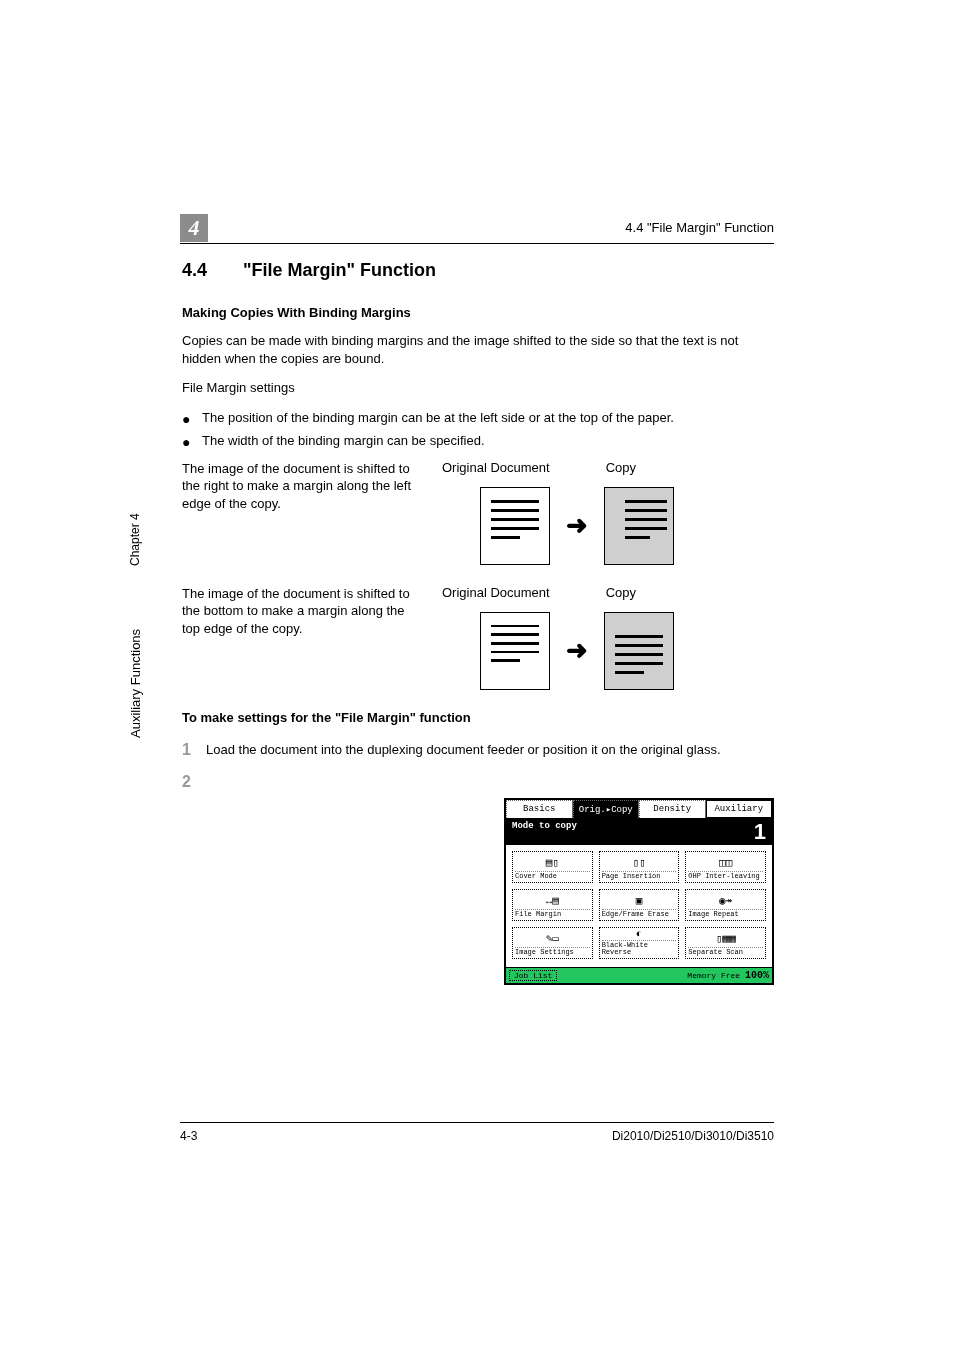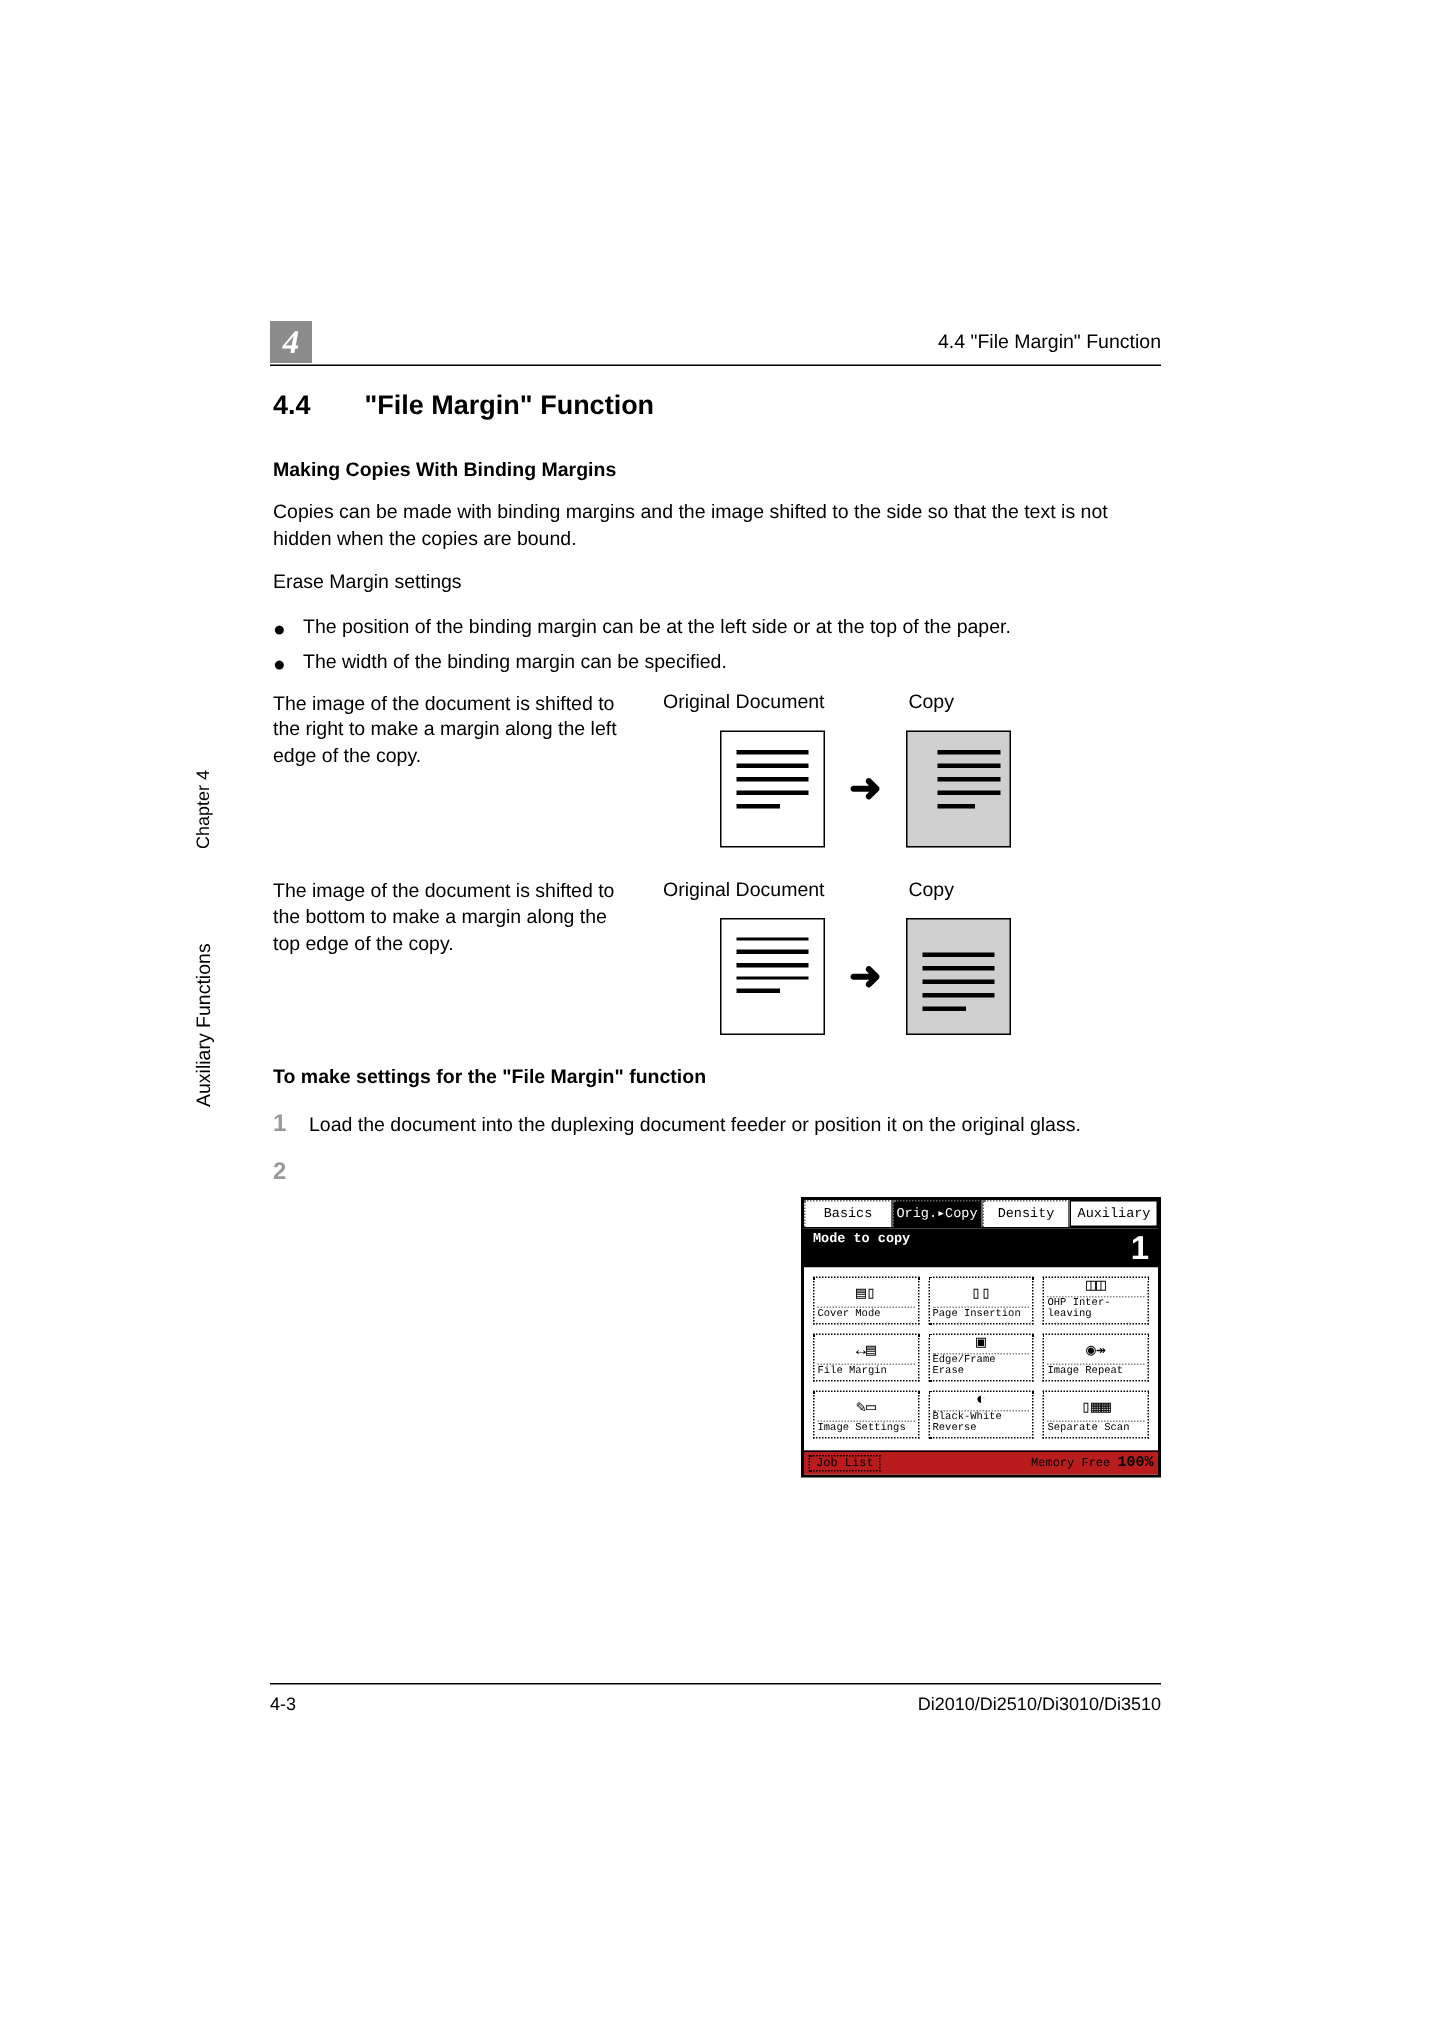--- a/index.html
+++ b/index.html
@@ -48,33 +48,33 @@
 
   .arrow-r { font-size: 26px; font-weight: bold; }
 
   .steps { margin-top: 16px; }
   .step-row { display: flex; align-items: flex-start; margin-bottom: 14px; }
   .step-num { width: 24px; flex: 0 0 24px; color: #9a9a9a; font-size: 16px; font-weight: bold; font-family: Arial, sans-serif; }
   .step-body { font-size: 13px; line-height: 1.4; flex: 1; }
   .step-body.narrow { max-width: 210px; }
 
   
-  .scrn { position: absolute; right: 0; top: 538px; width: 240px; border: 2px solid #000; font-family: "Courier New", monospace; font-size: 9px; }
+  .scrn { position: absolute; right: 0; top: 538px; width: 270px; border: 2px solid #000; font-family: "Courier New", monospace; font-size: 9px; }
   .scrn .tabs { display: flex; background: #fff; border-bottom: 1px solid #000; }
   .scrn .tab { flex: 1; text-align: center; padding: 3px 2px; border-right: 1px solid #666; border-top: 1px dotted #666; border-left: 1px dotted #666; }
   .scrn .tab.active { background: #000; color: #fff; }
   .scrn .tab.sel { background: #fff; border: 1px solid #000; }
   .scrn .status { background: #000; color: #fff; display: flex; justify-content: space-between; padding: 2px 6px 2px 6px; font-weight: bold; }
   .scrn .status .big { font-size: 22px; font-family: Arial, sans-serif; line-height: 1; }
   .scrn .body { background: #fff; padding: 6px 6px 2px 6px; }
   .scrn .row3 { display: flex; gap: 6px; margin-bottom: 6px; }
   .scrn .mini { flex:1; border: 1px dotted #000; height: 32px; display: flex; flex-direction: column; justify-content: flex-end; padding: 1px 2px; position: relative; }
   .scrn .mini .icon { flex:1; display:flex; align-items:center; justify-content:center; font-size: 11px; }
   .scrn .mini .lbl { font-size: 7px; line-height: 1; border-top: 1px dotted #888; padding: 1px 0; }
-  .scrn .footer { display:flex; justify-content: space-between; background: #b91c1c; border-top: 1px solid #000; padding: 2px 3px; }
+  .scrn .footer { display:flex; justify-content: space-between; background: #22c55e; border-top: 1px solid #000; padding: 2px 3px; }
   .scrn .joblist { border: 1px dotted #000; padding: 0 4px; font-size: 8px; }
   .scrn .mem { font-size: 8px; }
   .scrn .mem b { font-size: 10px; }
 
   .footer-area { position: absolute; bottom: 208px; left: 180px; right: 180px; }
   .footer-rule { height: 1px; background: #000; margin-bottom: 6px; }
   .footer-row { display: flex; justify-content: space-between; font-size: 12px; }
 </style>
 </head>
 <body>
@@ -95,21 +95,21 @@
   <div class="content">
 
     <div class="sec-heading">
       <span class="num">4.4</span>
       <span>"File Margin" Function</span>
     </div>
 
     <div class="sub-heading-bold">Making Copies With Binding Margins</div>
 
     <div class="body-text">Copies can be made with binding margins and the image shifted to the side so that the text is not hidden when the copies are bound.</div>
-    <div class="body-text">Erase Margin settings</div>
+    <div class="body-text">File Margin settings</div>
 
     <div class="bullets">
       <div class="bullet-row">
         <div class="bullet-dot">●</div>
         <div>The position of the binding margin can be at the left side or at the top of the paper.</div>
       </div>
       <div class="bullet-row">
         <div class="bullet-dot">●</div>
         <div>The width of the binding margin can be specified.</div>
       </div>

